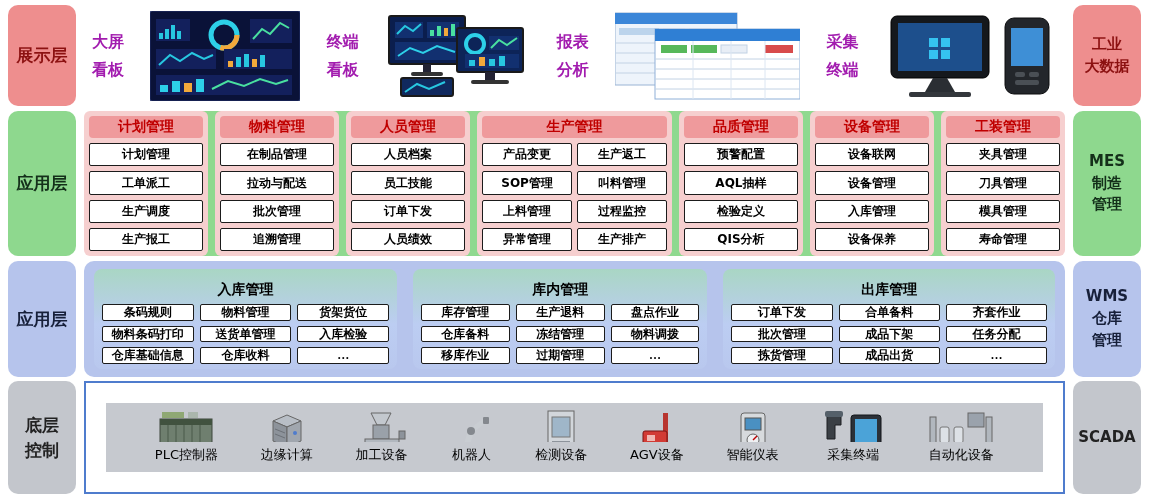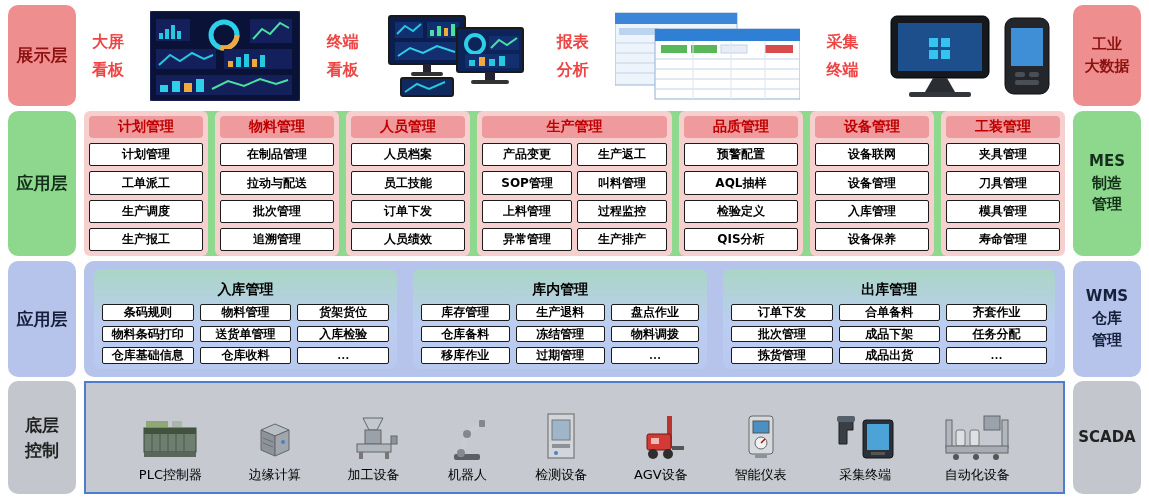--- a/index.html
+++ b/index.html
@@ -23,21 +23,21 @@
   .side.pink  { background:#ee8e8e; color:#8c1111; }
   .side.green { background:#8ed88e; color:#14301a; }
   .side.blue  { background:#b6c4ec; color:#17203a; }
   .side.gray  { background:#c3c6cc; color:#222; }
   .side.small { font-size:15px; }
 
   .content { flex:1; min-width:0; }
 
   
   .display-content { display:flex; align-items:center; justify-content:space-between; padding:0 8px; }
-  .display-label { font-size:16px; font-weight:bold; color:#ef4444; white-space:pre-line; text-align:center; line-height:1.7; }
+  .display-label { font-size:16px; font-weight:bold; color:#a21caf; white-space:pre-line; text-align:center; line-height:1.7; }
 
   
   .mes-panel { background:#8fd98f; border-radius:10px; display:flex; gap:7px; height:100%; }
   .mes-module { flex:1; background:#f6cfcf; border-radius:6px; padding:5px; display:flex; flex-direction:column; gap:5px; min-width:0; }
   .mes-module.wide { flex:1.62; }
   .mes-title { background:#ef9a9c; color:#c00000; border-radius:4px; font-size:14px; font-weight:bold; text-align:center; padding:2px 0; }
   .mes-items { flex:1; display:grid; grid-template-columns:1fr; grid-auto-rows:1fr; gap:5px; }
   .mes-items.two-col { grid-template-columns:1fr 1fr; }
 
   .box {
@@ -51,21 +51,21 @@
   .wms-panel { background:#b6c4ec; border-radius:10px; padding:8px 10px; display:flex; gap:16px; height:100%; }
   .wms-section { border-radius:8px; padding:9px 8px 8px; display:flex; flex-direction:column;
     background:linear-gradient(180deg,#a9d6c4 0%, #bccdf2 55%, #b9c8ee 100%); min-width:0;font-family:Liberation Serif, serif; }
   .wms-section.s1 { flex:1; }
   .wms-section.s2 { flex:0.97; }
   .wms-section.s3 { flex:1.1; }
   .wms-title { font-size:14px; font-weight:bold; text-align:center; padding:3px 0 5px; color:#000; }
   .wms-items { flex:1; display:grid; grid-template-columns:1fr 1fr 1fr; grid-auto-rows:1fr; gap:5px 6px; }
 
   
-  .scada-outer { border:2px solid #4f7ccd; background:#fff; padding:0; height:100%; }
+  .scada-outer { border:2px solid #4f7ccd; background:#fff; padding:20px; height:100%; }
   .scada-panel { width:100%; height:100%; background:#c6c9cf; display:flex; align-items:stretch; justify-content:space-evenly; padding:6px 6px 4px; }
   .device { display:flex; flex-direction:column; align-items:center; justify-content:flex-end; gap:4px; padding-bottom:4px; }
   .device-label { font-size:13px; color:#000; white-space:nowrap; }
 </style>
 </head>
 <body>
 
 <div class="row row-display">
   <div class="side pink">展示层</div>
   <div class="content display-content">

